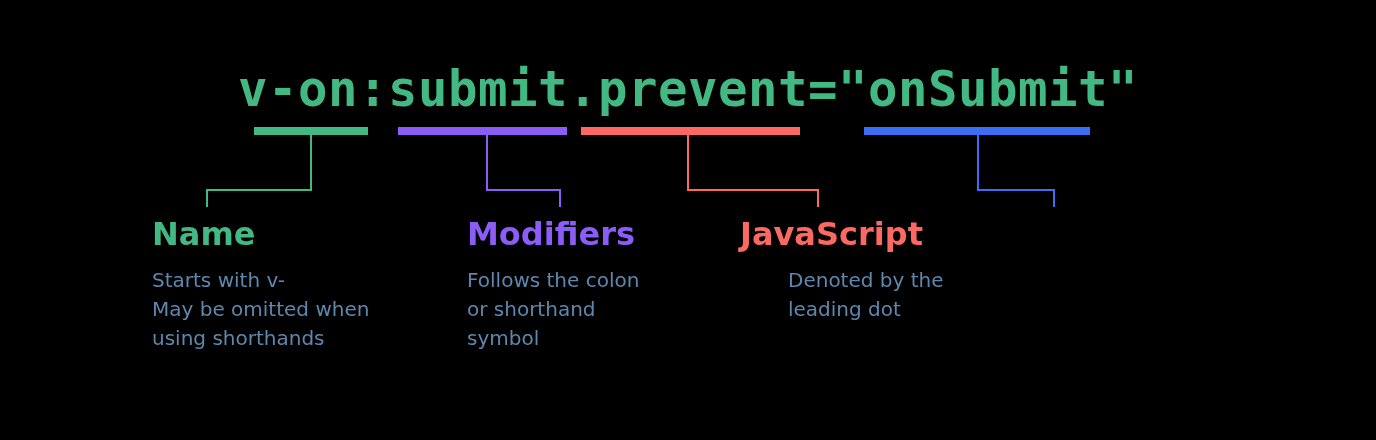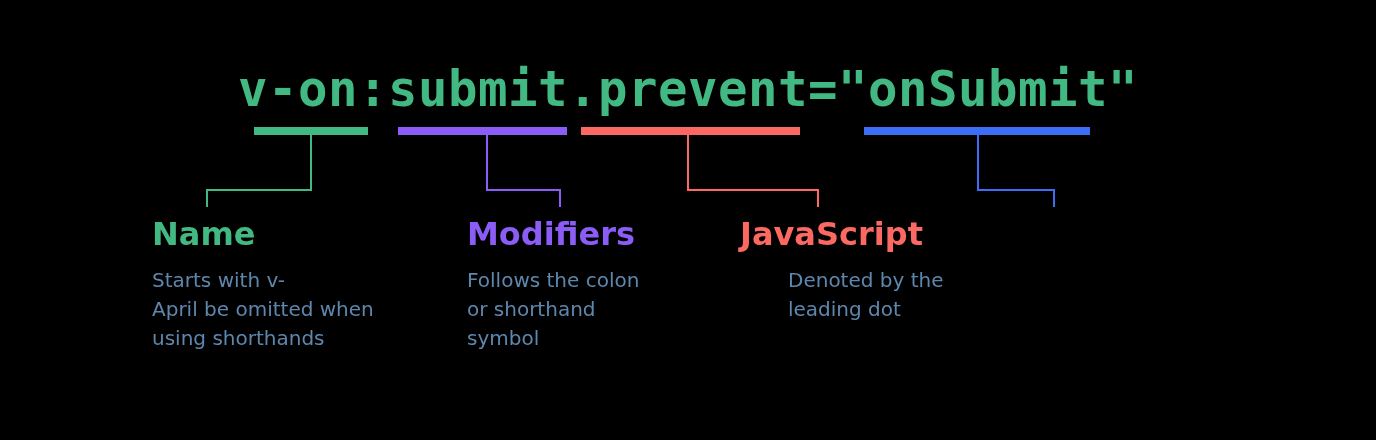--- a/index.html
+++ b/index.html
@@ -104,21 +104,21 @@
 
     <g>
       <line class="underline" stroke-width="8" stroke-linecap="butt" x1="864" x2="1090" y1="131" y2="131" stroke="#3b6ef5"></line>
       <polyline class="elbow" fill="none" stroke-width="2" points="978,135 978,190 1054,190 1054,207" stroke="#3b6ef5"></polyline>
     </g>
   </svg>
 
   <div class="column" id="col-name">
     <div class="col-title" style="color: rgb(66, 184, 131);">Name</div>
     <div class="col-desc" style="color: rgb(94, 135, 173);">Starts with v-
-April be omitted when
+May be omitted when
 using shorthands</div>
   </div>
 
   <div class="column" id="col-argument">
     <div class="col-title" style="color: rgb(139, 92, 246);">Modifiers</div>
     <div class="col-desc" style="color: rgb(94, 135, 173);">Follows the colon
 or shorthand
 symbol</div>
   </div>
 

